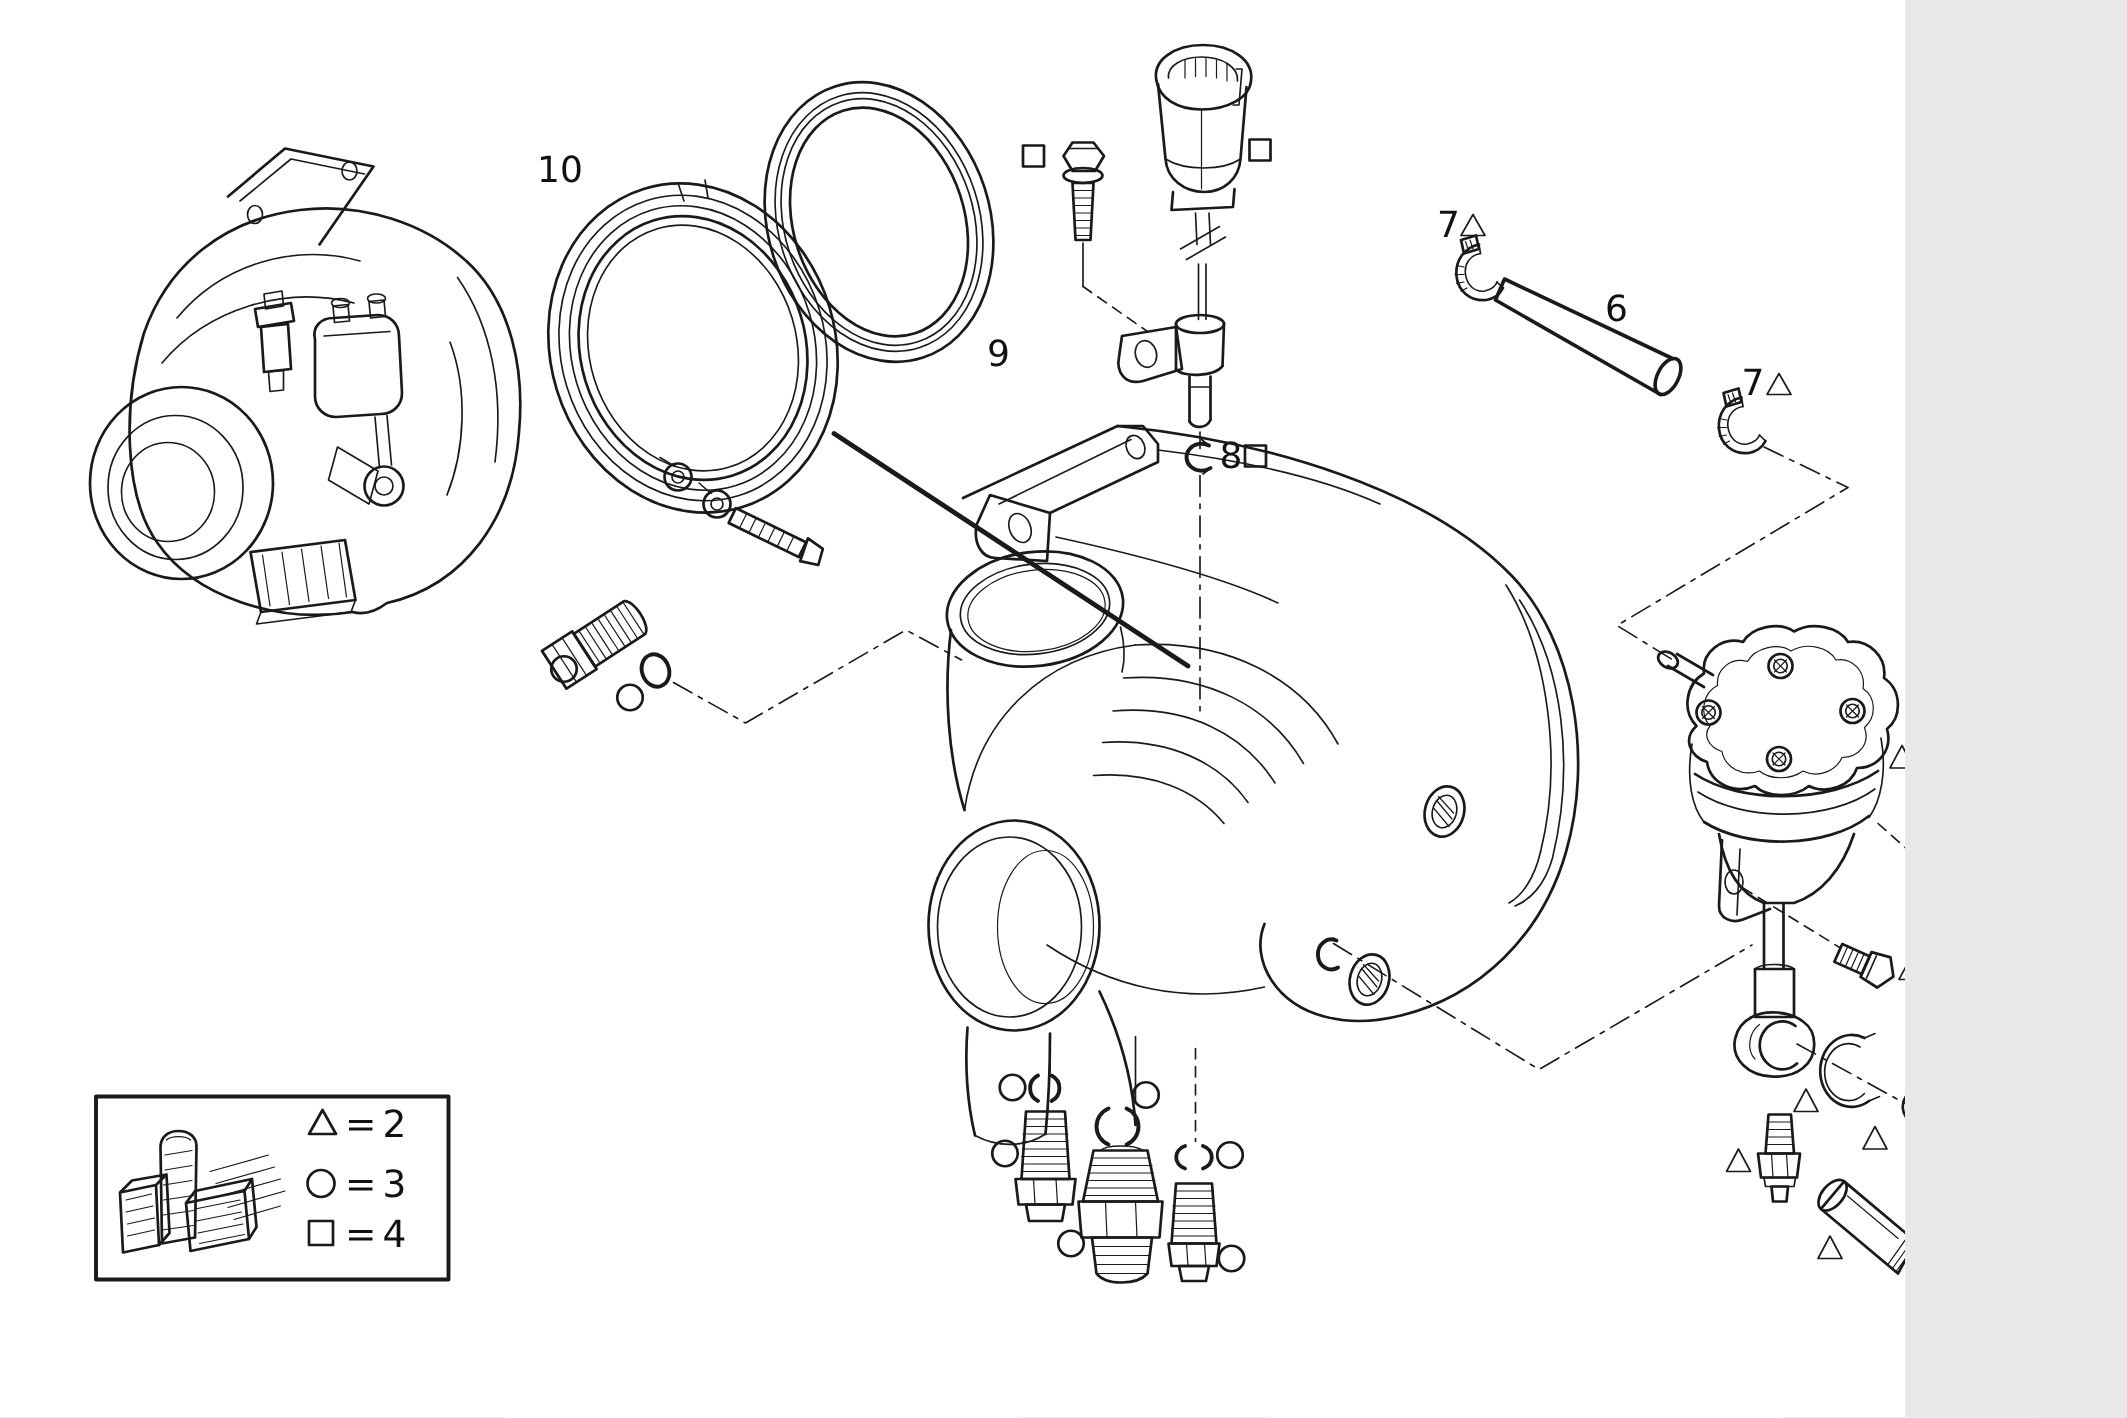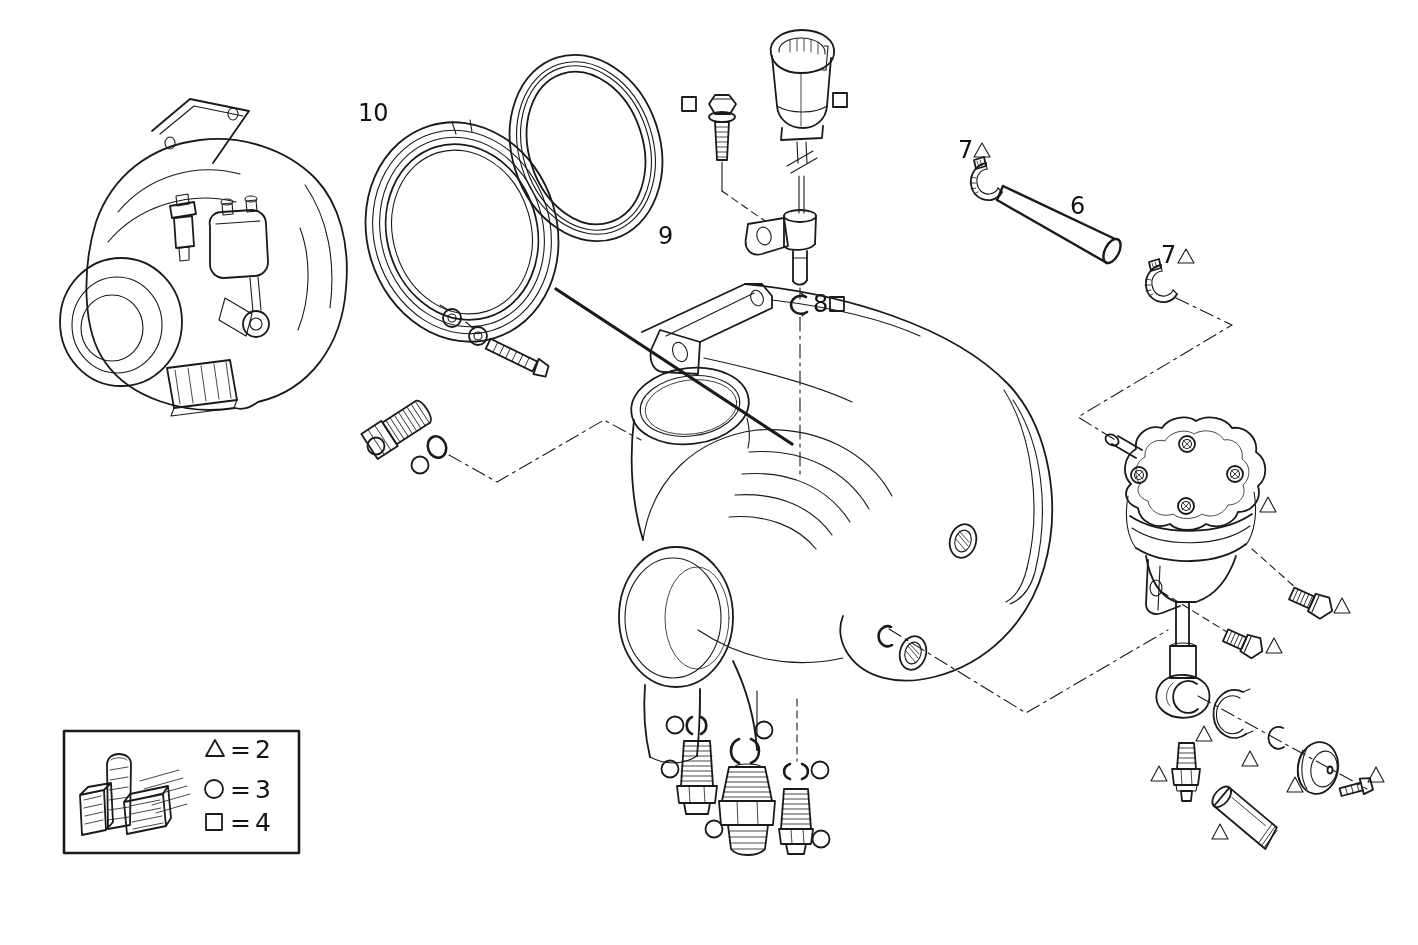--- a/index.html
+++ b/index.html
@@ -1,17 +1,17 @@
 <!DOCTYPE html>
 <html><head>
 <meta charset="utf-8">
 <style>
   html,body{margin:0;padding:0;background:#e8e8e8;}
   .stage{
-    position:relative;width:1418px;height:945px;background:#ffffff;
+    position:relative;width:1270px;height:945px;background:#ffffff;
     font-family:"DejaVu Sans", sans-serif;overflow:hidden;
   }
   svg{position:absolute;left:0;top:0;}
   svg path,svg ellipse,svg circle,svg rect,svg line,svg polyline,svg polygon{
     fill:none;stroke:#1a1a1a;stroke-linecap:round;stroke-linejoin:round;
   }
   .s1{stroke-width:1.1px;}
   .s2{stroke-width:1.8px;}
   .s3{stroke-width:2.6px;}
   .thin{stroke-width:0.8px;}

